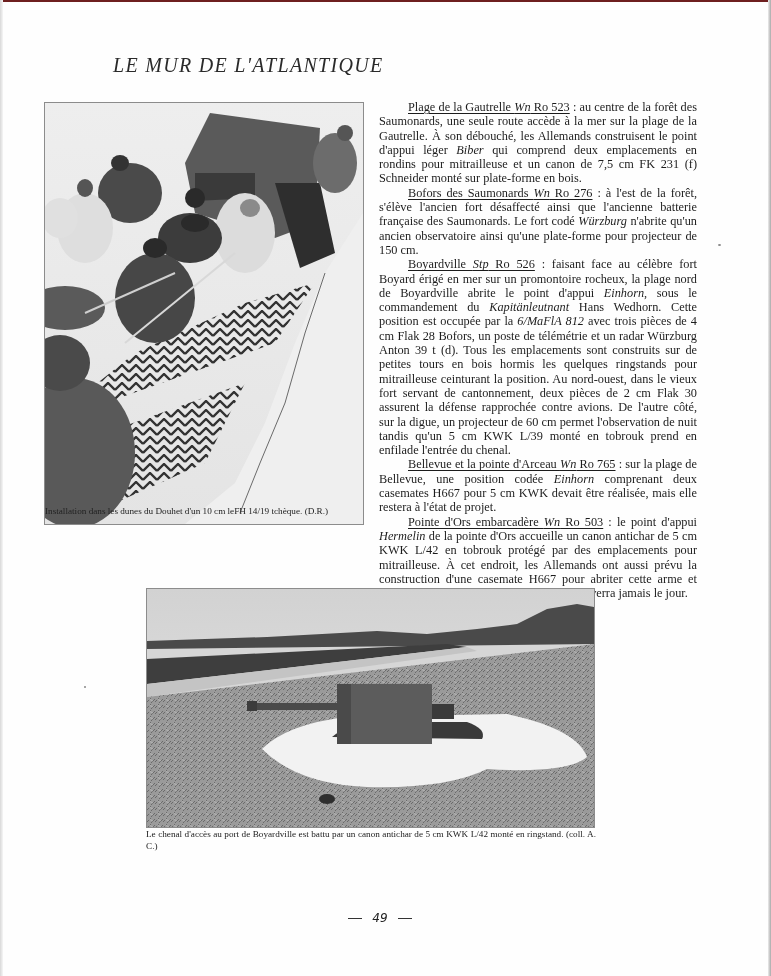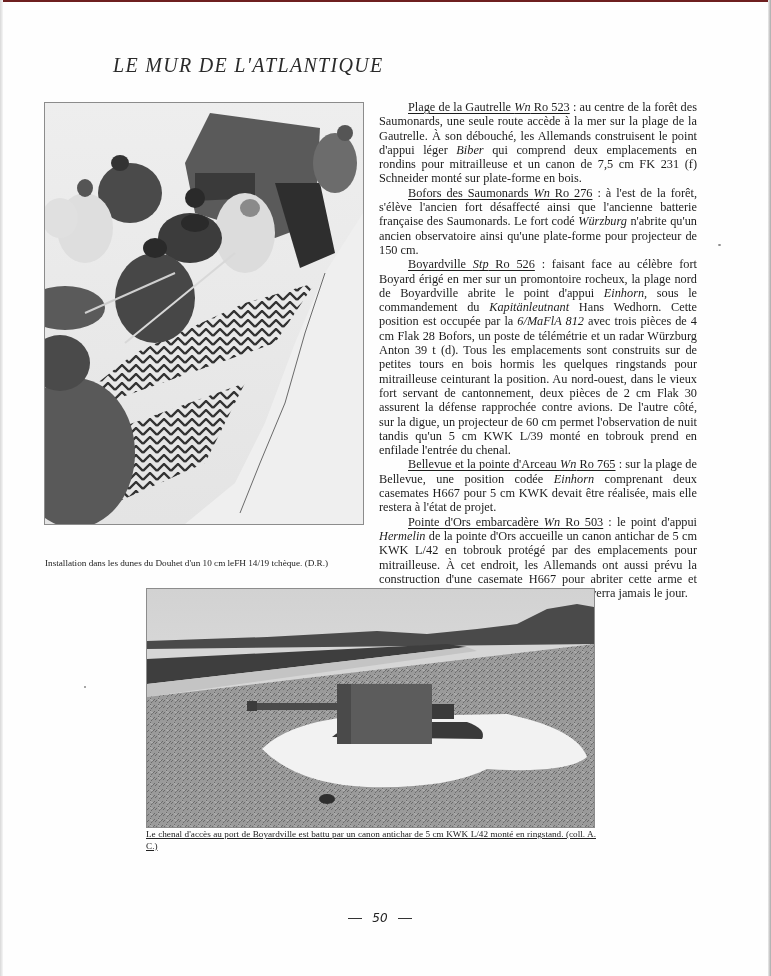--- a/index.html
+++ b/index.html
@@ -24,22 +24,22 @@
     border: 1px solid #8c8c8c;
   }
   .photo svg { display: block; width: 100%; height: 100%; }
 
   #photo1 { left: 44px; top: 102px; width: 318px; height: 421px; }
   #photo2 { left: 146px; top: 588px; width: 447px; height: 238px; }
 
   .caption {
     position: absolute; font-size: 9.2px; line-height: 11.5px; color: #222;
   }
-  #caption1 { left: 45px; top: 558px; width: 330px; }
-  #caption2 { left: 146px; top: 829px; width: 450px; text-align: justify; text-align-last: left; text-decoration: underline; }
+  #caption1 { left: 45px; top: 506px; width: 330px; }
+  #caption2 { left: 146px; top: 829px; width: 450px; text-align: justify; text-align-last: left; }
 
   .body-text {
     position: absolute; left: 379px; top: 100px; width: 318px;
     font-size: 12.3px; line-height: 14.3px; text-align: justify;
     hyphens: manual;
   }
   .body-text p { margin: 0; }
   .heading-u { text-decoration: underline; text-underline-offset: 2px; margin-left: 29px; }
   .it { font-style: italic; }
 
@@ -154,17 +154,17 @@
 
     <rect x="105" y="114" width="90" height="7" fill="#4a4a4a"></rect>
     <rect x="100" y="112" width="10" height="10" fill="#3c3c3c"></rect>
 
     <ellipse cx="180" cy="210" rx="8" ry="5" fill="#2e2e2e"></ellipse>
   </svg>
 </div>
 <div class="caption" id="caption2">Le chenal d'accès au port de Boyardville est battu par un canon antichar de 5 cm KWK L/42 monté en ringstand. (coll. A. C.)</div>
 
 <div class="folio">
-  <span class="dash"></span><span class="num">50</span><span class="dash"></span>
+  <span class="dash"></span><span class="num">49</span><span class="dash"></span>
 </div>
 
 <div class="speck" style="left:718px;top:244px;width:3px;height:2px;"></div>
 <div class="speck" style="left:84px;top:686px;width:2px;height:2px;"></div>
 
 </body></html>

